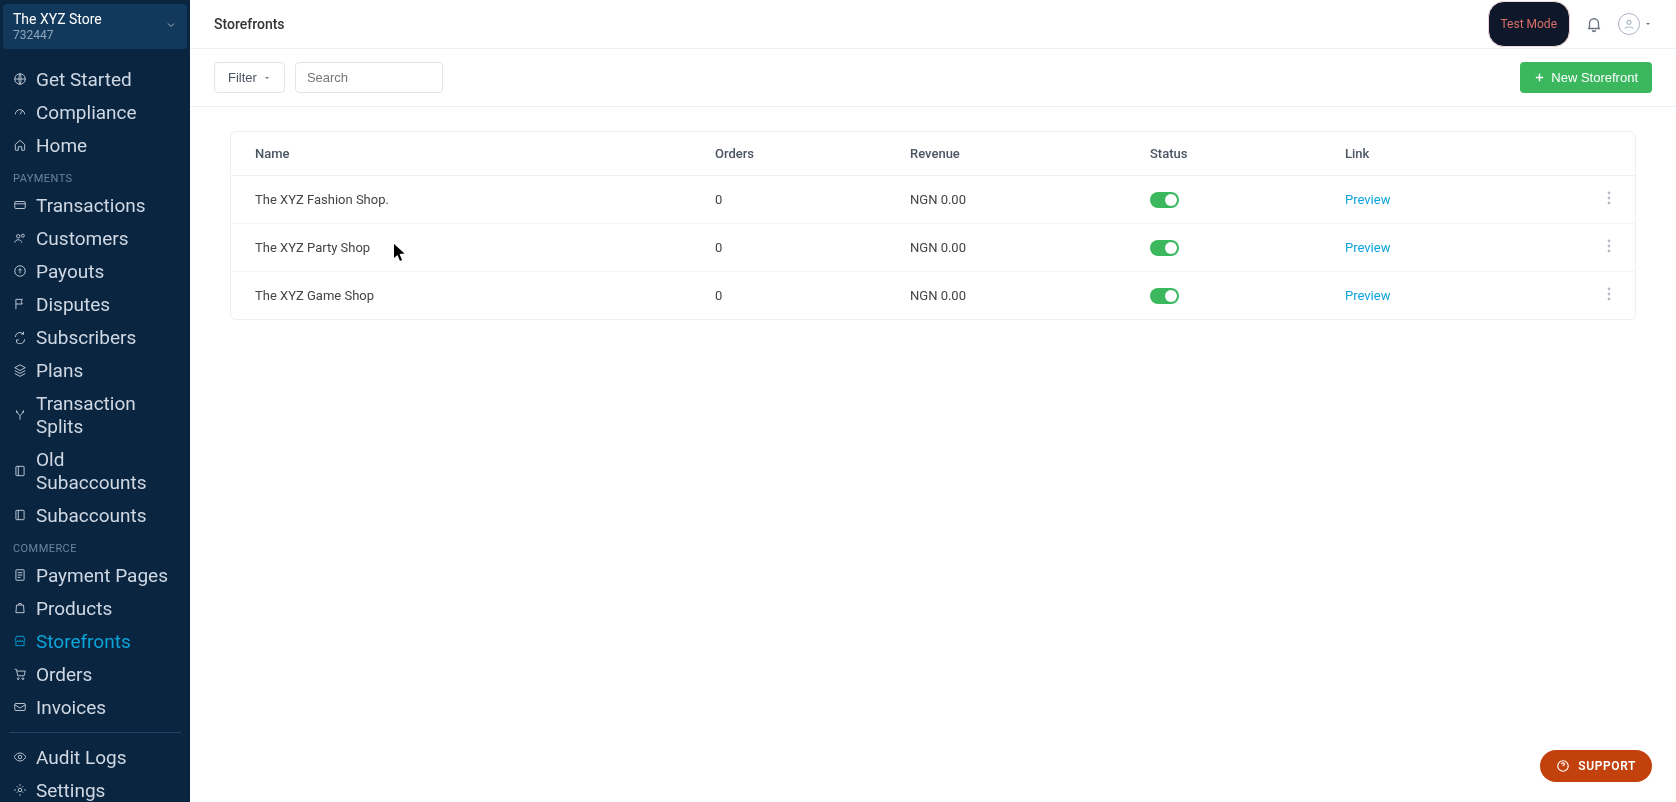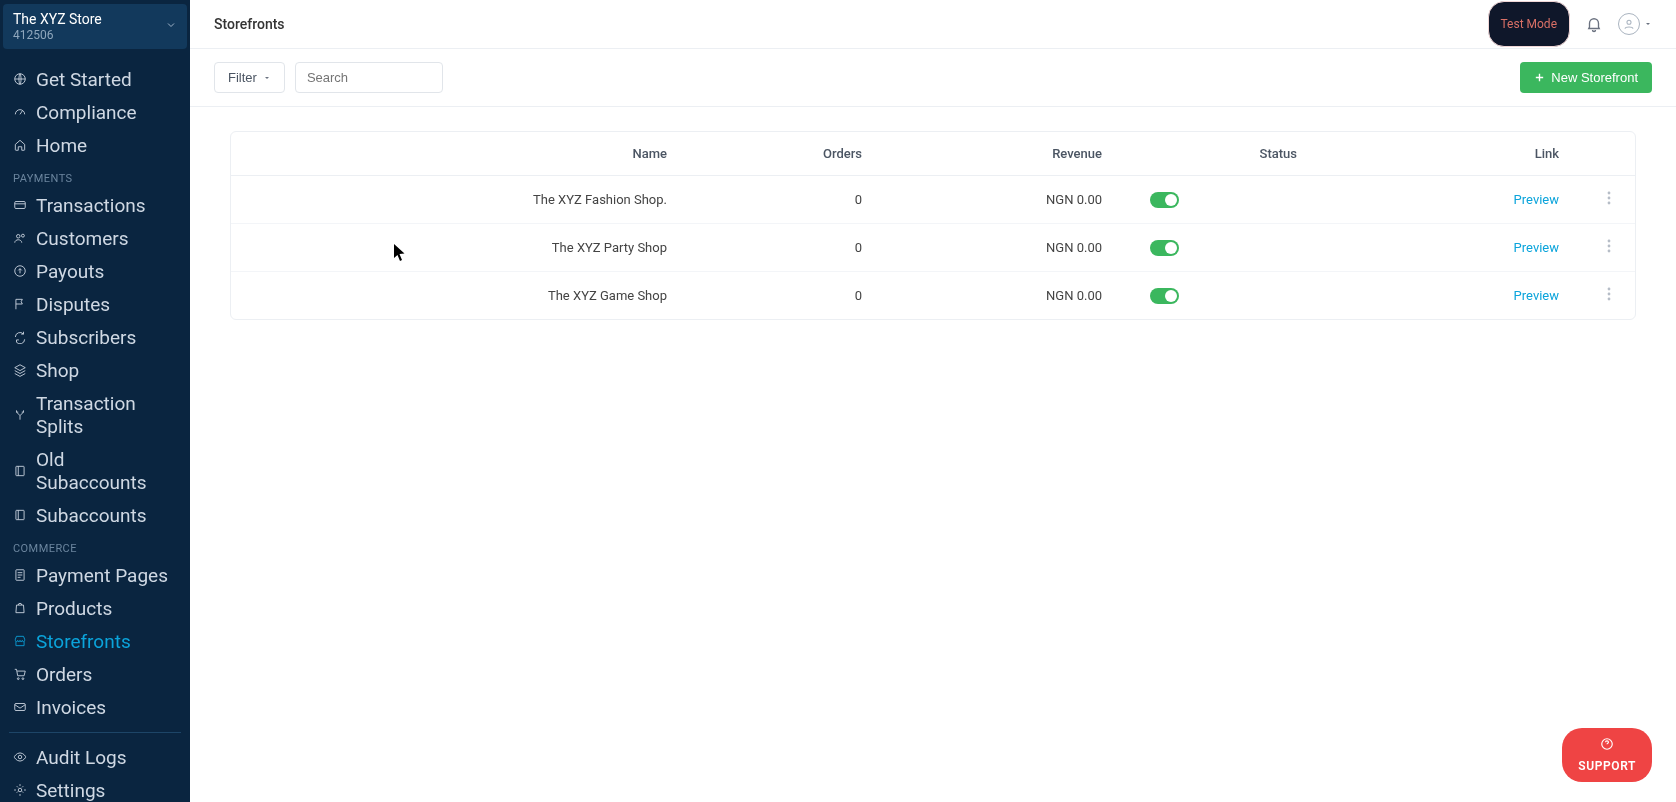--- a/index.html
+++ b/index.html
@@ -124,21 +124,21 @@
   }
 
   
   .content-area { padding: 24px 40px; }
   .card {
     border: 1px solid #eceff3;
     border-radius: 6px;
     overflow: hidden;
   }
   table { width: 100%; border-collapse: collapse; }
-  th, td { text-align: right; padding: 14px 24px; font-size: 13px; }
+  th, td { text-align: left; padding: 14px 24px; font-size: 13px; }
   th { color: #4b5563; font-weight: 500; border-bottom: 1px solid #eceff3; }
   td { color: #444; border-bottom: 1px solid #f3f5f8; }
   tr:last-child td { border-bottom: none; }
 
   th.col-name, td.col-name { width: 460px; }
   th.col-orders, td.col-orders { width: 195px; }
   th.col-revenue, td.col-revenue { width: 240px; }
   th.col-status, td.col-status { width: 195px; }
   th.col-link, td.col-link { width: auto; }
   td.col-actions, th.col-actions { width: 50px; text-align: right; }
@@ -152,42 +152,42 @@
   .toggle::after {
     content: ""; position: absolute; right: 2px; top: 2px;
     width: 12px; height: 12px; background: #fff; border-radius: 50%;
   }
 
   .kebab { color: #b6bdc7; cursor: pointer; font-size: 16px; letter-spacing: -1px; }
 
   
   .support-fab {
     position: fixed; right: 24px; bottom: 20px;
-    background: #ef4444; color: #fff;
+    background: #c2410c; color: #fff;
     border-radius: 20px; padding: 9px 16px;
     font-size: 12px; font-weight: 600; letter-spacing: 0.05em;
-    display: flex; align-items: center; gap: 8px; cursor: pointer; flex-direction: column;
+    display: flex; align-items: center; gap: 8px; cursor: pointer;
   }
 
   
   .fake-cursor {
     position: fixed; left: 394px; top: 244px; pointer-events: none;
     width: 12px; height: 18px;
   }
 </style>
 </head>
 <body>
 
 <div class="app">
 
   <aside class="sidebar">
     <div class="store-switcher">
       <div>
         <div class="name">The XYZ Store</div>
-        <div class="sub">412506</div>
+        <div class="sub">732447</div>
       </div>
       <span class="chev">
         <svg width="12" height="12" viewBox="0 0 24 24" fill="none" stroke="currentColor" stroke-width="2">
             <polyline points="6 9 12 15 18 9"></polyline>
           </svg>
       </span>
     </div>
 
     <div class="nav-item">
       <svg viewBox="0 0 24 24">
@@ -243,21 +243,21 @@
       <svg viewBox="0 0 24 24">
           <path d="M4 12a8 8 0 0 1 14-5m2 9a8 8 0 0 1-14 5"></path>
           <path d="M18 3v4h-4M6 21v-4h4"></path>
         </svg>
       <span>Subscribers</span>
     </div>
     <div class="nav-item">
       <svg viewBox="0 0 24 24">
           <path d="M12 3l9 5-9 5-9-5 9-5zM3 13l9 5 9-5M3 18l9 5 9-5"></path>
         </svg>
-      <span>Shop</span>
+      <span>Plans</span>
     </div>
     <div class="nav-item">
       <svg viewBox="0 0 24 24">
           <path d="M12 20v-7m0 0l-6-6m6 6l6-6M6 4v3h3M18 4v3h-3"></path>
         </svg>
       <span>Transaction Splits</span>
     </div>
     <div class="nav-item">
       <svg viewBox="0 0 24 24">
           <rect x="5" y="4" width="14" height="16" rx="1"></rect>

